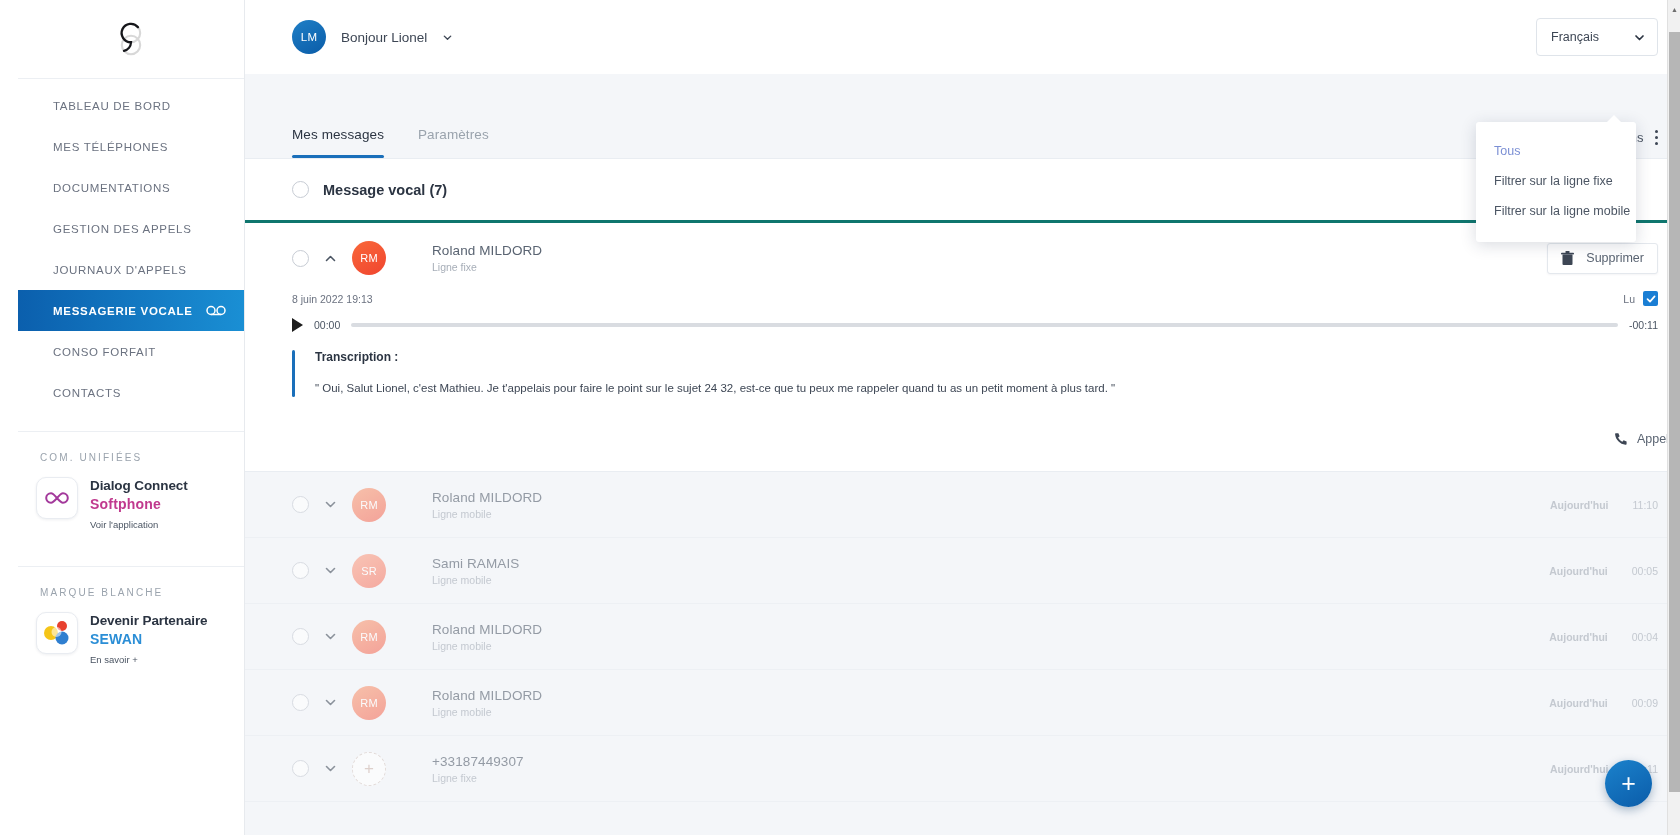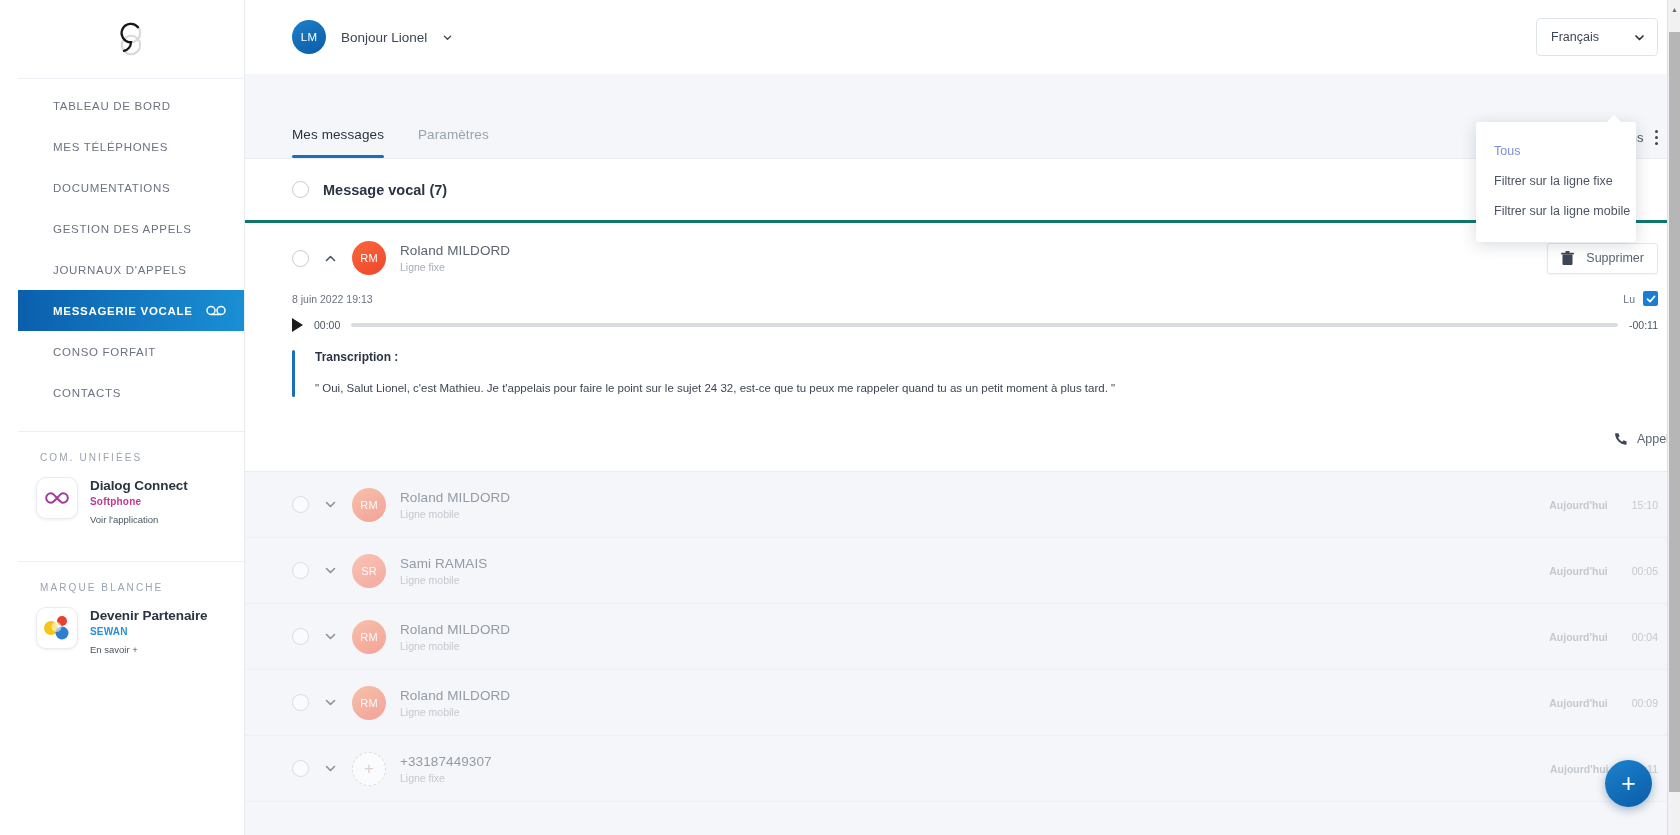--- a/index.html
+++ b/index.html
@@ -47,21 +47,21 @@
   .promo {
     display: flex; gap: 12px; padding: 0 14px 18px 18px; align-items: flex-start;
   }
   .promo-ico {
     width: 42px; height: 42px; border-radius: 10px; background: #fff;
     border: 1px solid #e9ecf1; box-shadow: 0 1px 3px rgba(20,30,60,.07);
     display: flex; align-items: center; justify-content: center; flex: 0 0 42px;
   }
   .promo-txt { padding-top: 1px; }
   .promo-title { font-size: 13.5px; font-weight: 700; color: #2b3442; letter-spacing: -.1px; }
-  .promo-sub { font-size: 10px; font-weight: 700; margin-top: 3px; letter-spacing: .2px; }
+  .promo-sub { font-size: 14px; font-weight: 700; margin-top: 3px; letter-spacing: .2px; }
   .promo-sub.magenta { color: #c0398e; }
   .promo-sub.blue { color: #2b8ed6; }
   .promo-link { font-size: 9.5px; color: #4b5563; margin-top: 7px; }
 
   
   .main { flex: 1 1 auto; height: 835px; position: relative; background: #f4f6f9; overflow: hidden; }
 
   .topbar {
     height: 74px; background: #fff; display: flex; align-items: center;
     padding: 0 22px 0 47px; justify-content: space-between;
@@ -141,21 +141,21 @@
     width: 34px; height: 34px; border-radius: 50%; color: #fff;
     font-size: 11px; display: flex; align-items: center; justify-content: center;
     flex: 0 0 34px; letter-spacing: .2px;
   }
   .av-hot { background: linear-gradient(150deg, #f9683a 0%, #f0452f 100%); }
   .av-soft { background: linear-gradient(150deg, #f9a07a 0%, #f4705f 100%); }
   .av-soft2 { background: linear-gradient(150deg, #fba68c 0%, #f67b6a 100%); }
   .av-plus {
     border: 1.4px dashed #d9ccc6; background: #fff; color: #d0b9b0; font-size: 17px;
   }
-  .who { flex: 1 1 auto; }
+  .who { flex: 1 1 auto; margin-left: 32px; }
   .who-name { font-size: 13.5px; color: #5a6472; letter-spacing: .1px; }
   .who-line { font-size: 10.5px; color: #a7aeb8; margin-top: 3px; }
   .del-btn {
     display: flex; align-items: center; gap: 12px; border: 1px solid #e4e8ed;
     background: #fff; border-radius: 3px; padding: 7px 13px; cursor: pointer;
     box-shadow: 0 1px 2px rgba(30,40,70,.05);
   }
   .del-btn span { font-size: 12.5px; color: #5a6472; }
 
   .meta-line {
@@ -410,21 +410,21 @@
         <svg class="chev" viewBox="0 0 15 15">
           <path d="M3.5 5.5 L7.5 9.5 L11.5 5.5" fill="none" stroke="#4b5563" stroke-width="1.6" stroke-linecap="round" stroke-linejoin="round"></path>
         </svg>
         <div class="avatar-sm av-soft">RM</div>
         <div class="who">
           <div class="who-name">Roland MILDORD</div>
           <div class="who-line">Ligne mobile</div>
         </div>
         <div class="row-right">
           <span class="row-day">Aujourd'hui</span>
-          <span class="row-dur">15:10</span>
+          <span class="row-dur">11:10</span>
         </div>
       </div>
 
       <div class="msg-row">
         <div class="radio"></div>
         <svg class="chev" viewBox="0 0 15 15">
           <path d="M3.5 5.5 L7.5 9.5 L11.5 5.5" fill="none" stroke="#4b5563" stroke-width="1.6" stroke-linecap="round" stroke-linejoin="round"></path>
         </svg>
         <div class="avatar-sm av-soft2">SR</div>
         <div class="who">

